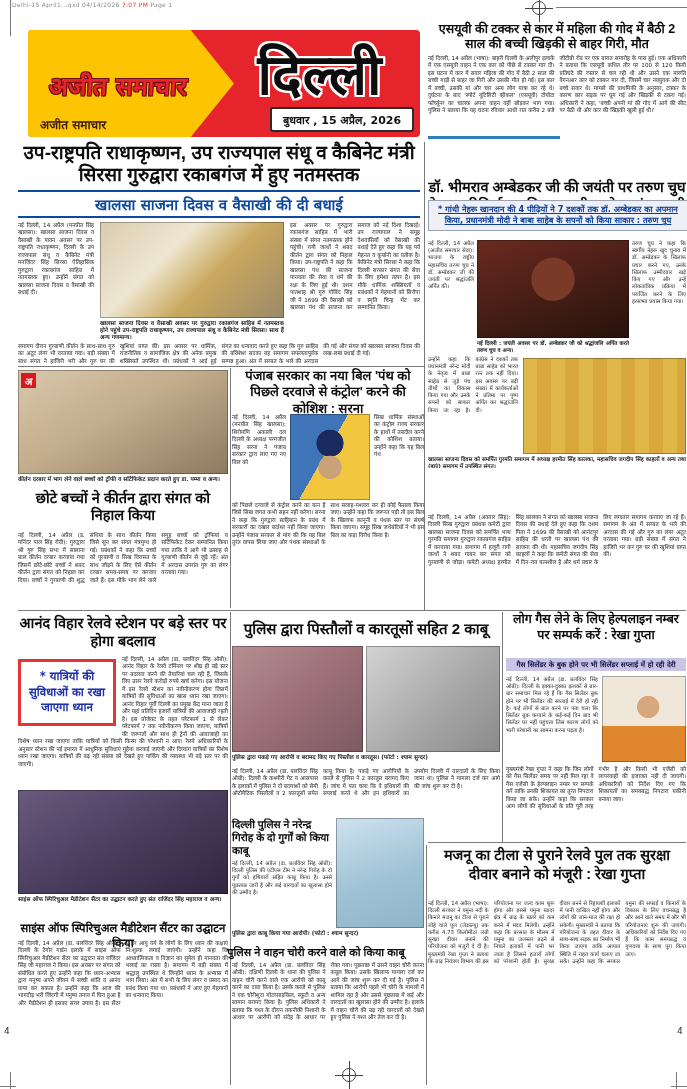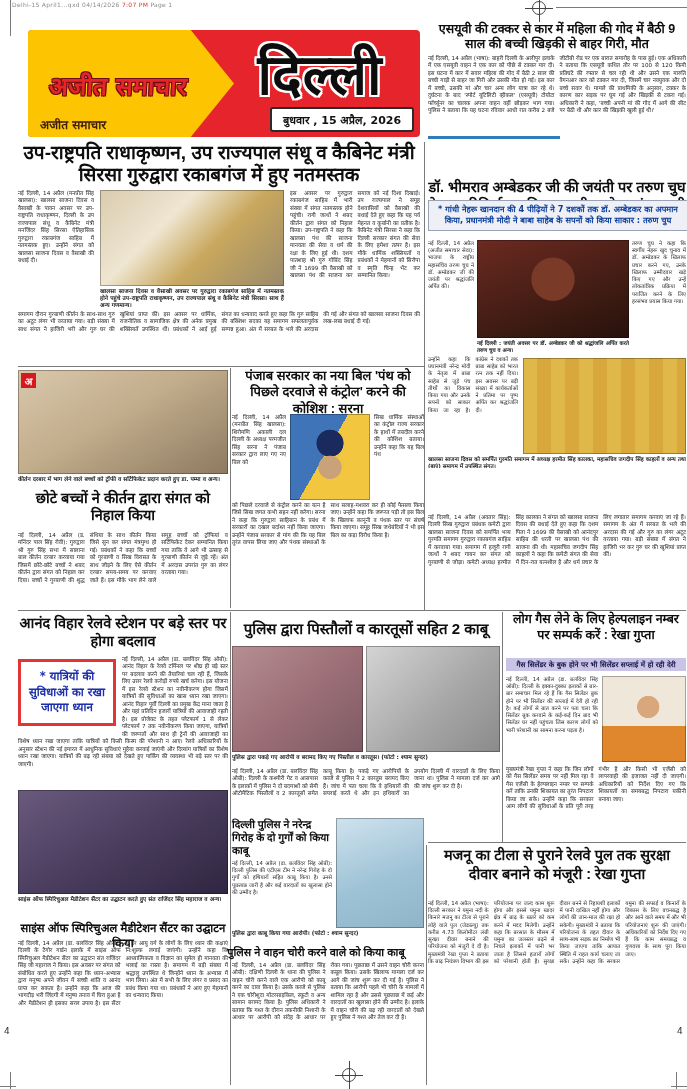--- a/index.html
+++ b/index.html
@@ -77,40 +77,41 @@
 
   <div class="abs" id="masthead">
     <div class="abs" id="mh-yellow"></div>
     <div class="abs" id="mh-brand">अजीत समाचार</div>
     <div class="abs" id="mh-brand-sub">अजीत समाचार</div>
     <div class="abs" id="mh-title">दिल्ली</div>
     <div class="abs" id="mh-date">बुधवार , 15 अप्रैल, 2026</div>
   </div>
 
   <div class="abs" style="left:428px;top:22px;width:258px;height:114px;">
-    <div class="hl" style="font-size:12.5px;line-height:1.2;">एसयूवी की टक्कर से कार में महिला की गोद में बैठी 9 साल की बच्ची खिड़की से बाहर गिरी, मौत</div>
+    <div class="hl" style="font-size:12.5px;line-height:1.2;">एसयूवी की टक्कर से कार में महिला की गोद में बैठी 2 साल की बच्ची खिड़की से बाहर गिरी, मौत</div>
     <div class="body-txt cols2" style="height:80px;margin-top:3px;">नई दिल्ली, 14 अप्रैल (भाषा): बाहरी दिल्ली के अलीपुर इलाके में एक एसयूवी वाहन ने एक कार को पीछे से टक्कर मार दी। इस घटना में कार में सवार महिला की गोद में बैठी 2 साल की बच्ची गाड़ी से बाहर जा गिरी और उसकी मौत हो गई। इस कार में बच्ची, उसकी मां और चार अन्य लोग यात्रा कर रहे थे। दुर्घटना के बाद 'स्पोर्ट यूटिलिटी व्हीकल' (एसयूवी) टोयोटा फॉर्च्यूनर का चालक अपना वाहन वहीं छोड़कर भाग गया। पुलिस ने बताया कि यह घटना रविवार आधी रात करीब 2 बजे जीटीबी रोड पर एक बारात समारोह के पास हुई। एक अधिकारी ने बताया कि एसयूवी कथित तौर पर 100 से 120 किमी प्रतिघंटे की रफ्तार से चल रही थी और उसने एक मारुति वैगनआर कार को टक्कर मार दी, जिसमें चार नवयुवक और दो बच्चे सवार थे। मामले की प्राथमिकी के अनुसार, टक्कर के कारण कार सड़क पर घूम गई और खिड़की से टकरा गई। अधिकारी ने कहा, 'बच्ची अपनी मां की गोद में आगे की सीट पर बैठी थी और कार की खिड़की खुली हुई थी।'</div>
   </div>
   <div class="abs" style="left:428px;top:136px;width:132px;height:3px;background:#2e7cb8;"></div>
 
   <div class="abs" style="left:18px;top:142px;width:402px;height:224px;">
     <div class="hl" style="font-size:19px;line-height:1.15;">उप-राष्ट्रपति राधाकृष्णन, उप राज्यपाल संधू व कैबिनेट मंत्री सिरसा गुरुद्वारा रकाबगंज में हुए नतमस्तक</div>
+    <div class="subhead-blue" style="margin-top:4px;">खालसा साजना दिवस व वैसाखी की दी बधाई</div>
     <div style="display:flex;gap:6px;margin-top:4px;height:118px;">
       <div class="body-txt" style="width:76px;height:118px;">नई दिल्ली, 14 अप्रैल (मनप्रीत सिंह खालसा): खालसा साजना दिवस व वैसाखी के पावन अवसर पर उप-राष्ट्रपति राधाकृष्णन, दिल्ली के उप राज्यपाल संधू व कैबिनेट मंत्री मनजिंदर सिंह सिरसा ऐतिहासिक गुरुद्वारा रकाबगंज साहिब में नतमस्तक हुए। उन्होंने संगत को खालसा साजना दिवस व वैसाखी की बधाई दी।</div>
       <div style="width:184px;">
         <div class="photo ph-khalsa-main" style="position:relative;width:184px;height:96px;"></div>
         <div class="cap" style="height:20px;margin-top:2px;">खालसा साजना दिवस व वैसाखी अवसर पर गुरुद्वारा रकाबगंज साहिब में नतमस्तक होने पहुंचे उप-राष्ट्रपति राधाकृष्णन, उप राज्यपाल संधू व कैबिनेट मंत्री सिरसा। साथ हैं अन्य गणमान्य।</div>
       </div>
       <div class="body-txt cols2" style="flex:1;height:118px;">इस अवसर पर गुरुद्वारा रकाबगंज साहिब में भारी संख्या में संगत नतमस्तक होने पहुंची। रागी जत्थों ने शबद कीर्तन द्वारा संगत को निहाल किया। उप-राष्ट्रपति ने कहा कि खालसा पंथ की साजना मानवता की सेवा व धर्म की रक्षा के लिए हुई थी। दशम पातशाह श्री गुरु गोबिंद सिंह जी ने 1699 की वैसाखी को खालसा पंथ की साजना कर समाज को नई दिशा दिखाई। उप राज्यपाल ने समूह देशवासियों को वैसाखी की बधाई देते हुए कहा कि यह पर्व मेहनत व कुर्बानी का प्रतीक है। कैबिनेट मंत्री सिरसा ने कहा कि दिल्ली सरकार संगत की सेवा के लिए हमेशा तत्पर है। इस मौके धार्मिक शख्सियतों व प्रबंधकों ने मेहमानों को सिरोपा व स्मृति चिन्ह भेंट कर सम्मानित किया।</div>
     </div>
     <div class="body-txt cols4" style="height:32px;margin-top:3px;">समागम दौरान गुरबाणी कीर्तन के साथ-साथ गुरु का अटूट लंगर भी वरताया गया। बड़ी संख्या में साध संगत ने हाजिरी भरी और गुरु घर की खुशियां प्राप्त कीं। इस अवसर पर धार्मिक, राजनीतिक व सामाजिक क्षेत्र की अनेक प्रमुख शख्सियतें उपस्थित थीं। प्रबंधकों ने आई हुई संगत का धन्यवाद करते हुए कहा कि गुरु साहिब की बख्शिश सदका यह समागम सफलतापूर्वक सम्पन्न हुआ। अंत में सरबत के भले की अरदास की गई और संगत को खालसा साजना दिवस की लख-लख बधाई दी गई।</div>
   </div>
 
   <div class="abs hl" style="left:428px;top:142px;width:258px;font-size:14.5px;line-height:1.25;margin-top:36px;">डॉ. भीमराव अम्बेडकर जी की जयंती पर तरुण चुघ ने महापरिनिर्वाण भूमि 26 अलीपुर रोड पहुंचकर दी श्रद्धांजलि</div>
-  <div class="abs bullet-box" style="left:428px;top:200px;width:250px;">* गांधी नेहरू खानदान की 4 पीढ़ियों ने 7 दशकों तक डॉ. अम्बेडकर का अपमान किया, प्रधानमंत्री मोदी ने बाबा साहेब के सपनों को किया साकार : तरुण चुघ</div>
+  <div class="abs bullet-box" style="left:428px;top:200px;width:250px;text-decoration:underline;">* गांधी नेहरू खानदान की 4 पीढ़ियों ने 7 दशकों तक डॉ. अम्बेडकर का अपमान किया, प्रधानमंत्री मोदी ने बाबा साहेब के सपनों को किया साकार : तरुण चुघ</div>
   <div class="abs body-txt" style="left:428px;top:240px;width:46px;height:112px;font-size:5.4px;">नई दिल्ली, 14 अप्रैल (अजीत समाचार सेवा): भाजपा के राष्ट्रीय महासचिव तरुण चुघ ने डॉ. अम्बेडकर जी की जयंती पर श्रद्धांजलि अर्पित की।</div>
   <div class="photo ph-ambedkar" style="left:477px;top:240px;width:152px;height:98px;"></div>
   <div class="abs cap" style="left:477px;top:340px;width:152px;height:14px;font-size:5.4px;">नई दिल्ली : जयंती अवसर पर डॉ. अम्बेडकर जी को श्रद्धांजलि अर्पित करते तरुण चुघ व अन्य।</div>
   <div class="abs body-txt" style="left:632px;top:240px;width:54px;height:112px;font-size:5.4px;">तरुण चुघ ने कहा कि स्वर्गीय नेहरू खुद चुनाव में डॉ. अम्बेडकर के खिलाफ प्रचार करने गए, उनके खिलाफ उम्मीदवार खड़े किए गए और उन्हें लोकतांत्रिक प्रक्रिया में पराजित करने के लिए हरसंभव प्रयास किया गया।</div>
   <div class="abs body-txt cols2" style="left:428px;top:356px;width:90px;height:98px;font-size:5.4px;">उन्होंने कहा कि प्रधानमंत्री नरेन्द्र मोदी के नेतृत्व में बाबा साहेब से जुड़े पंच तीर्थों का विकास किया गया और उनके सपनों को साकार किया जा रहा है। कांग्रेस ने दशकों तक बाबा साहेब को भारत रत्न तक नहीं दिया। इस अवसर पर बड़ी संख्या में कार्यकर्ताओं ने प्रतिमा पर पुष्प अर्पित कर श्रद्धांजलि दी।</div>
 
   <div class="photo ph-crowd" style="left:523px;top:358px;width:163px;height:96px;"></div>
   <div class="abs cap" style="left:428px;top:456px;width:258px;height:12px;font-size:5.6px;">खालसा साजना दिवस को समर्पित गुरमति समागम में अध्यक्ष हरमीत सिंह कालका, महासचिव जगदीप सिंह काहलों व अन्य तथा (बाएं) समागम में उपस्थित संगत।</div>
   <div class="abs body-txt cols3" style="left:428px;top:514px;width:258px;height:94px;">नई दिल्ली, 14 अप्रैल (अवतार सिंह): दिल्ली सिख गुरुद्वारा प्रबंधक कमेटी द्वारा खालसा साजना दिवस को समर्पित भव्य गुरमति समागम गुरुद्वारा रकाबगंज साहिब में करवाया गया। समागम में हजूरी रागी जत्थों ने शबद गायन कर संगत को गुरबाणी से जोड़ा। कमेटी अध्यक्ष हरमीत सिंह कालका ने संगत को खालसा साजना दिवस की बधाई देते हुए कहा कि दशम पिता ने 1699 की वैसाखी को आनंदपुर साहिब की धरती पर खालसा पंथ की साजना की थी। महासचिव जगदीप सिंह काहलों ने कहा कि कमेटी संगत की सेवा में दिन-रात यत्नशील है और धर्म प्रचार के लिए लगातार समागम करवाए जा रहे हैं। समागम के अंत में सरबत के भले की अरदास की गई और गुरु का लंगर अटूट वरताया गया। बड़ी संख्या में संगत ने हाजिरी भर कर गुरु घर की खुशियां प्राप्त कीं।</div>
 

